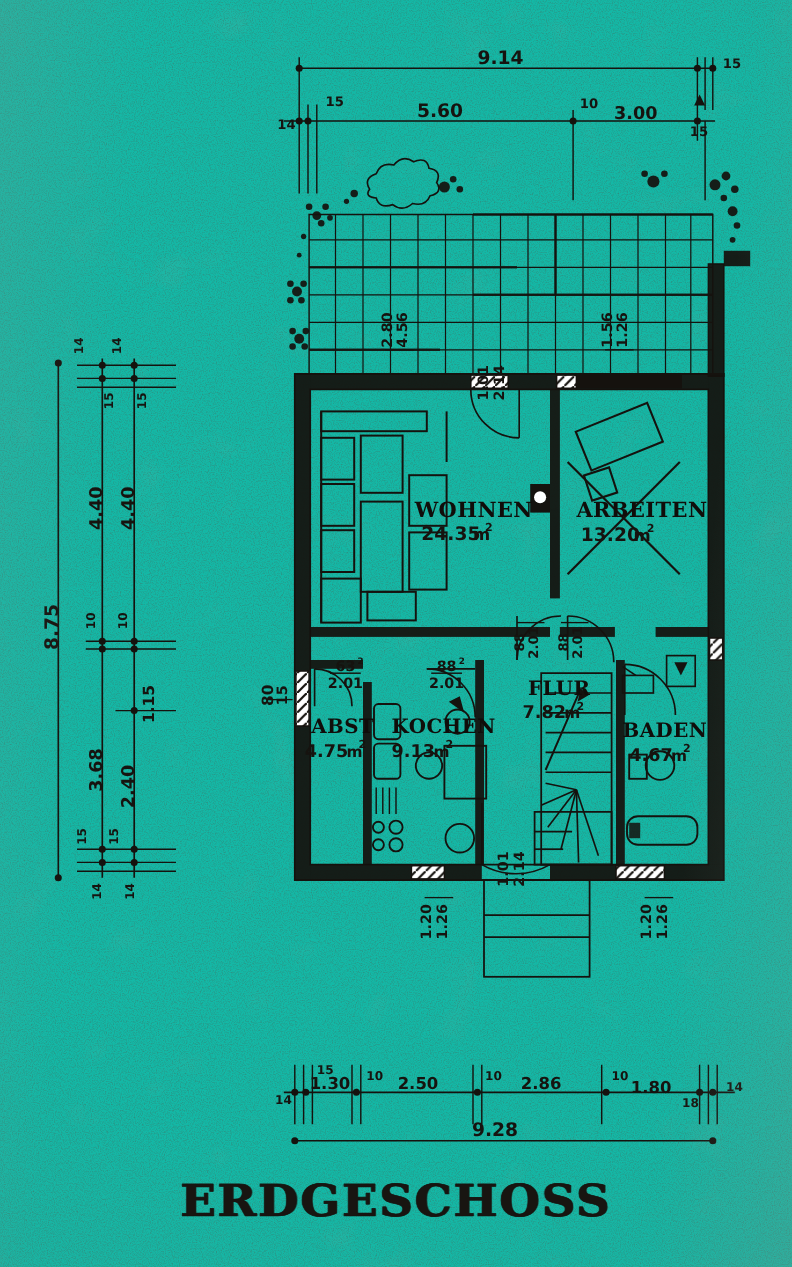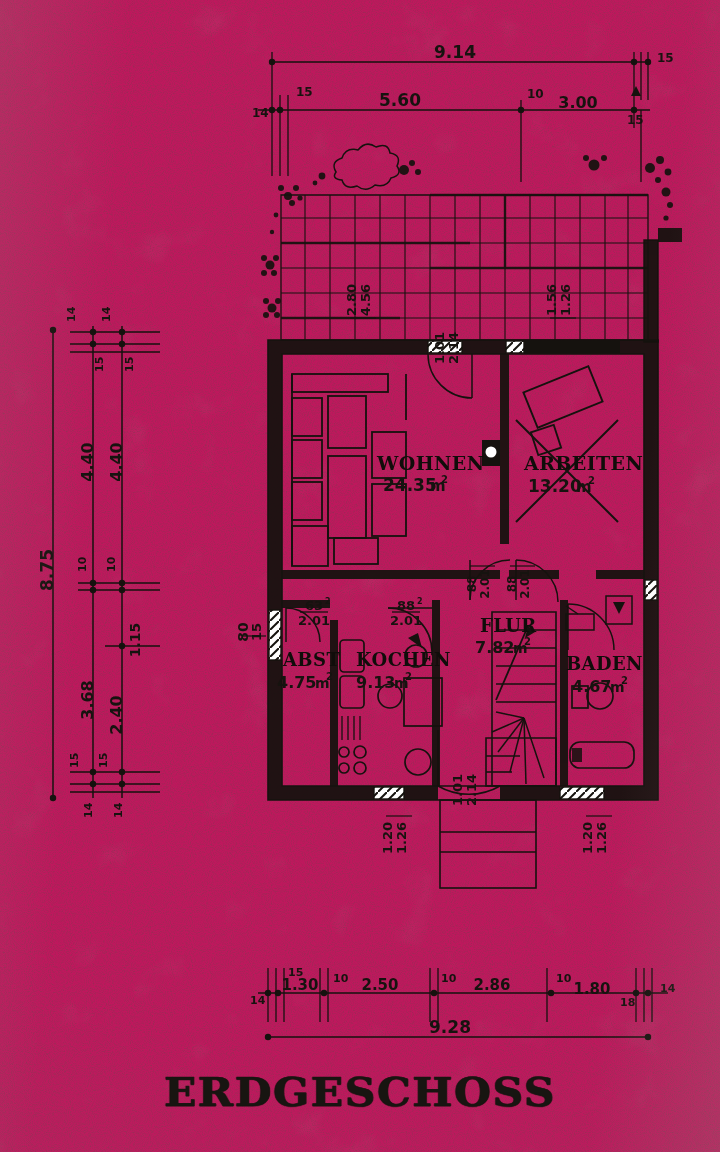--- a/index.html
+++ b/index.html
@@ -12,21 +12,21 @@
     height: 1152px;
     overflow: hidden;
     font-family: "Liberation Serif", serif;
     position: relative;
   }
 
   
   #sheet {
     position: absolute;
     inset: 0;
-    background: #be185d;
+    background: #14b8a6;
     overflow: hidden;
   }
   #grain {
     position: absolute;
     inset: 0;
     pointer-events: none;
     opacity: .55;
   }
   #vignette {
     position: absolute;

